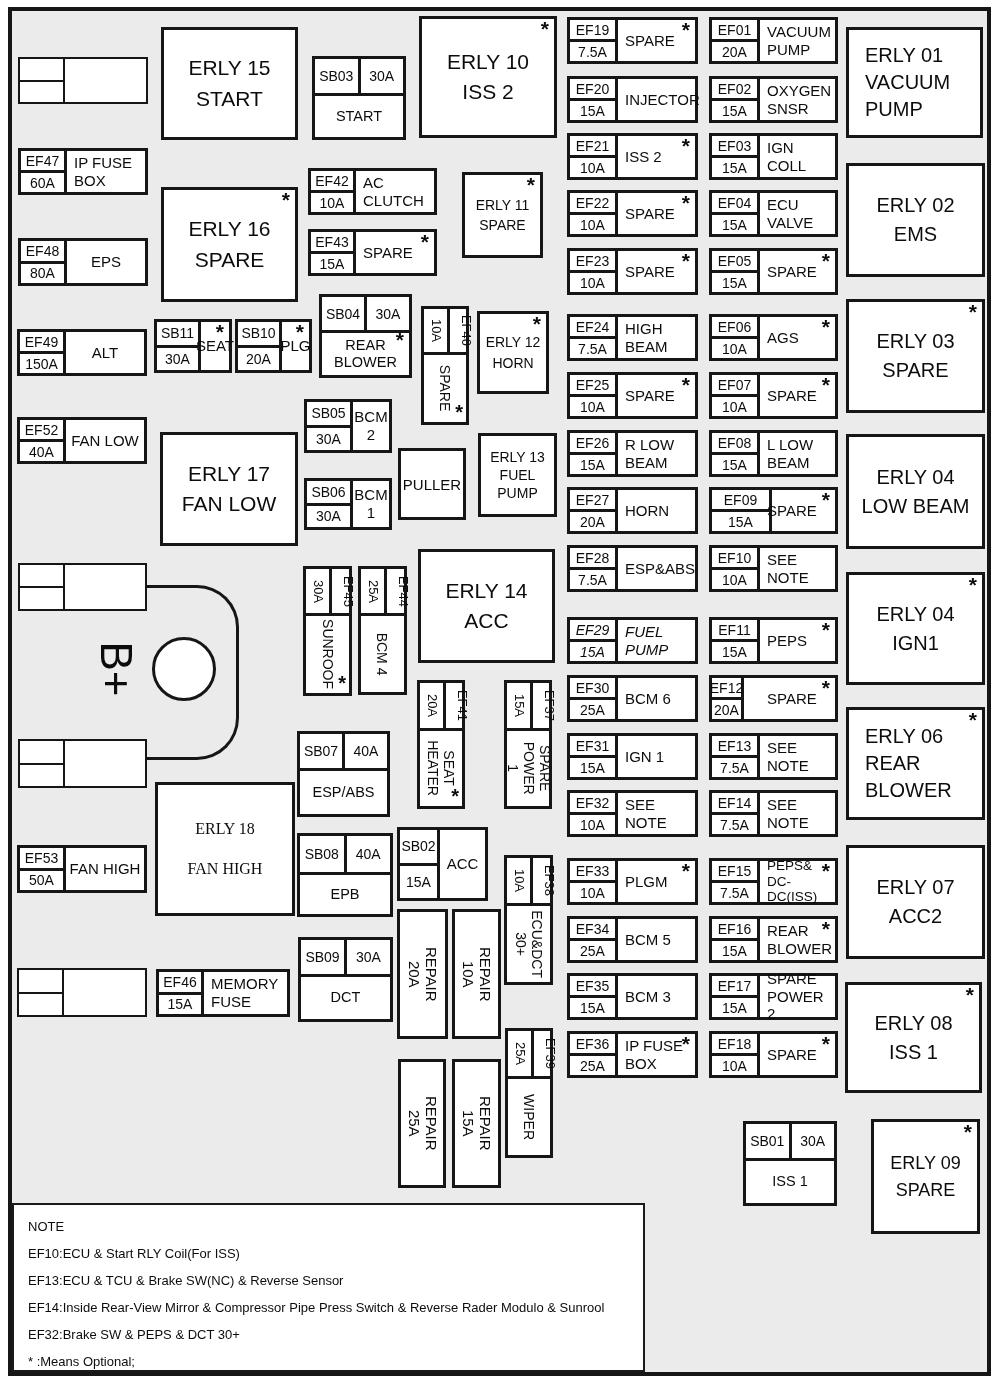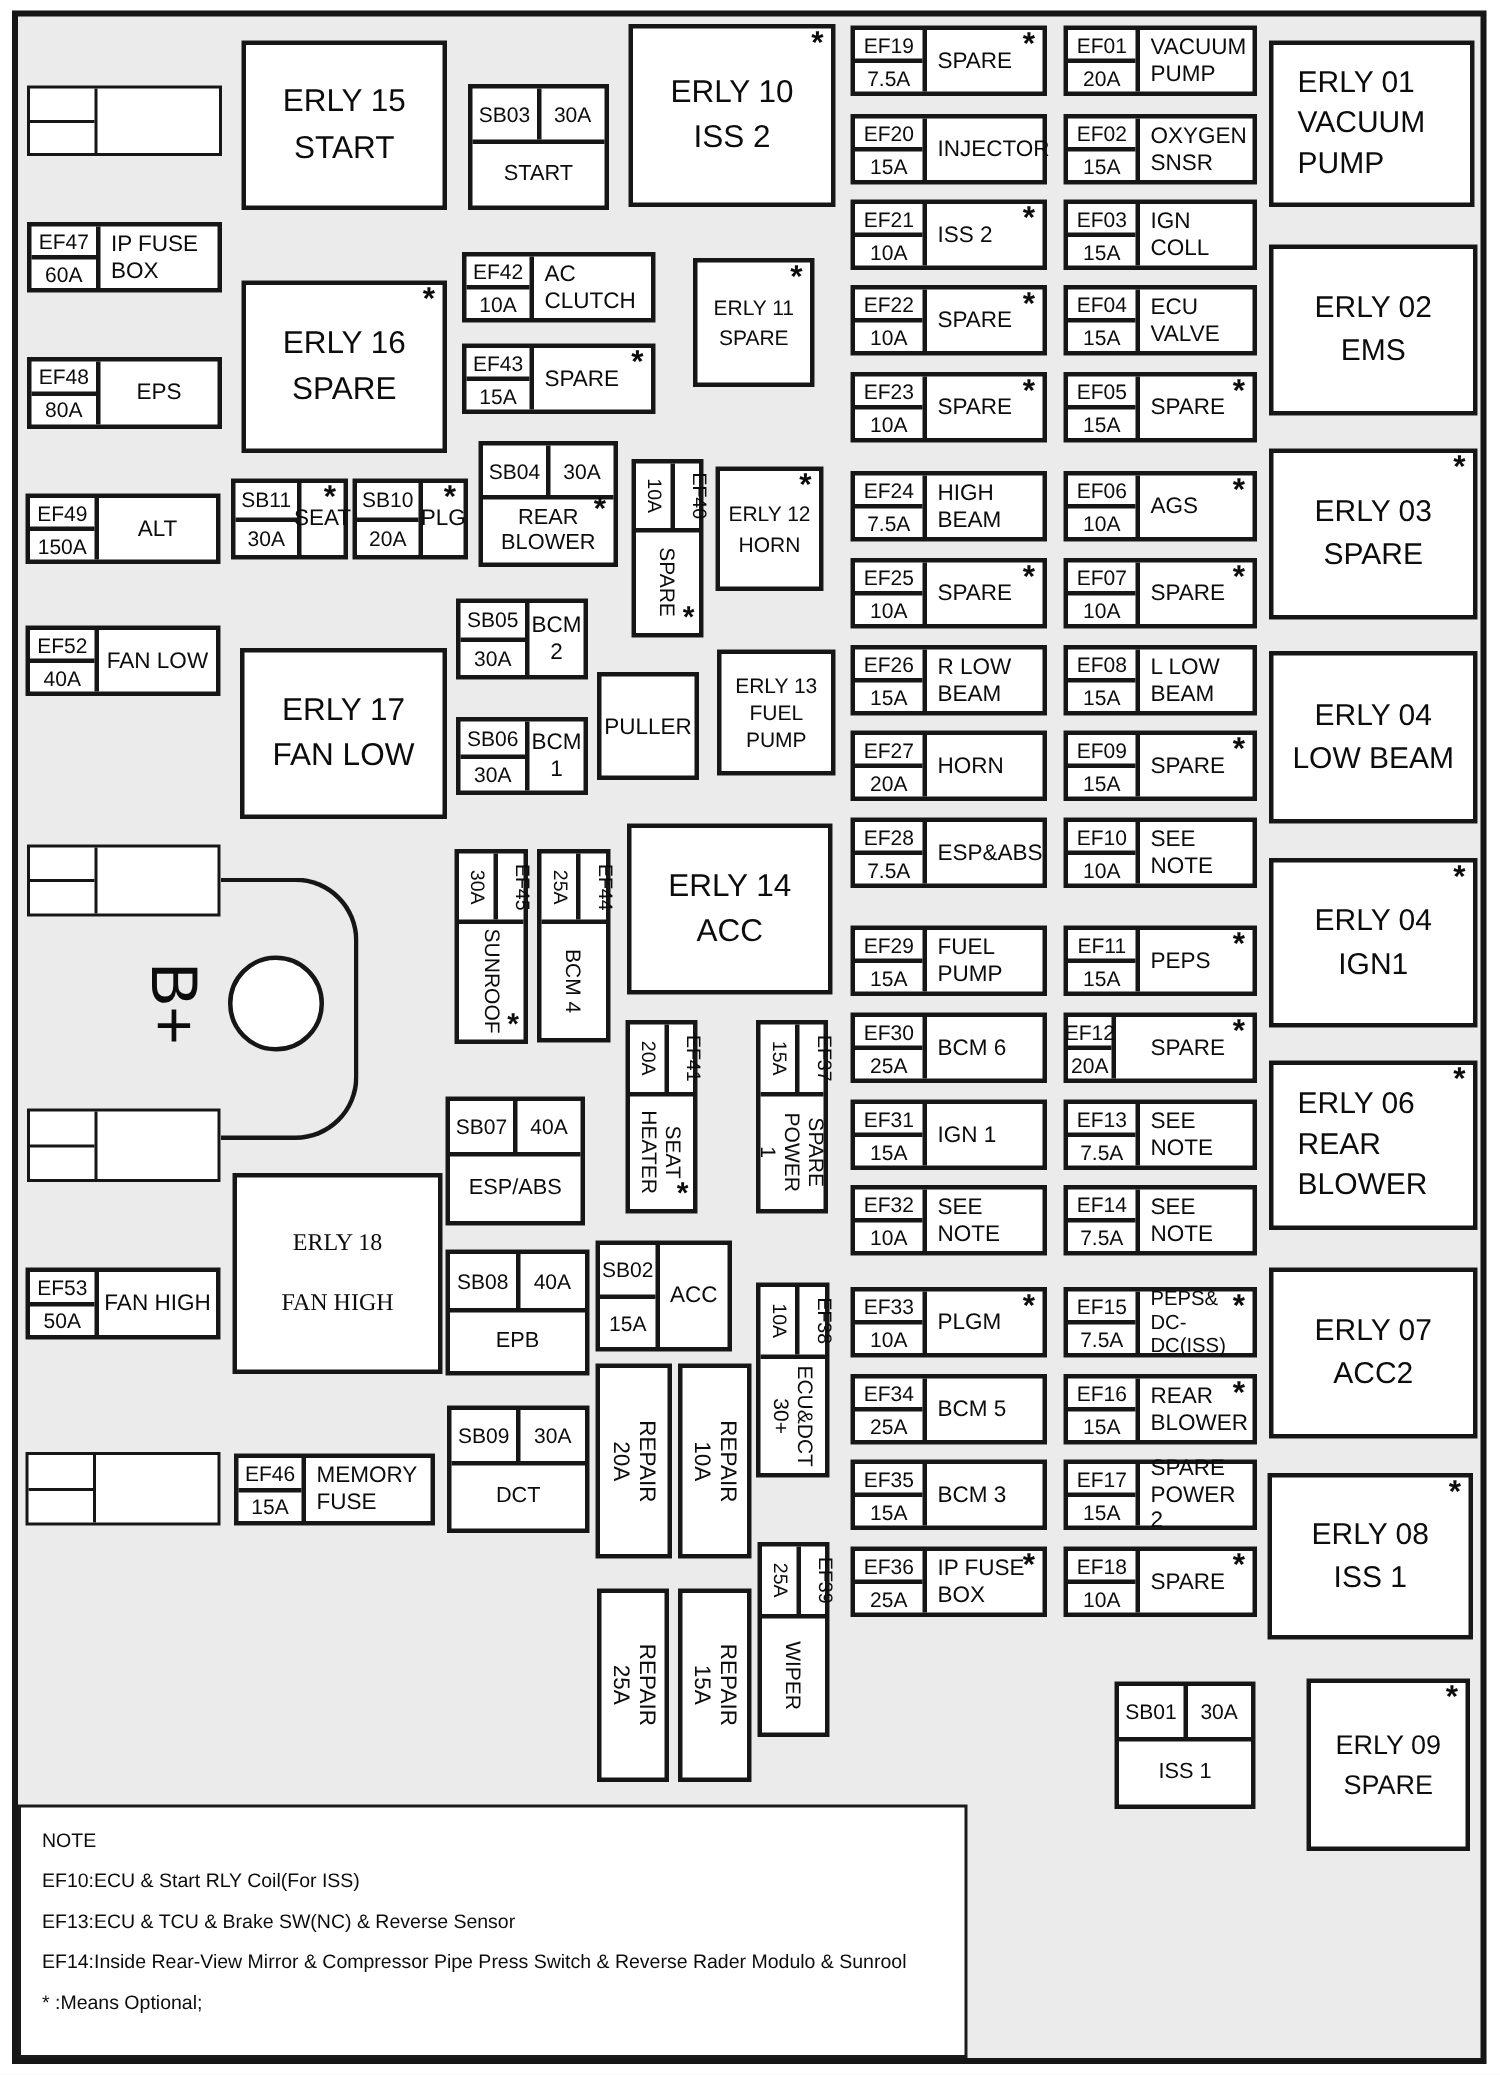--- a/index.html
+++ b/index.html
@@ -55,20 +55,21 @@
 </head>
 <body>
 
 <div id="diagram">
   <div class="board"></div>
   <div class="notebox">
     <div class="noteline">NOTE</div>
     <div class="noteline">EF10:ECU &amp; Start RLY Coil(For ISS)</div>
     <div class="noteline">EF13:ECU &amp; TCU &amp; Brake SW(NC) &amp; Reverse Sensor</div>
     <div class="noteline">EF14:Inside Rear-View Mirror &amp; Compressor Pipe Press Switch &amp; Reverse Rader Modulo &amp; Sunrool</div>
+    <div class="noteline">EF32:Brake SW &amp; PEPS &amp; DCT 30+</div>
     <div class="noteline">* :Means Optional;</div>
   </div>
 <div class="bx cbx" style="left: 18px; top: 57px; width: 130px; height: 47px;">
       <div class="lcol" style="width: 45px;">
         <div class="fcell"></div>
         <div class="fcell"></div>
       </div>
     </div>
     <div class="bx cbx" style="left: 18px; top: 563px; width: 129px; height: 48px;">
       <div class="lcol" style="width: 45px;">
@@ -262,21 +263,21 @@
     </div>
     <div class="bx" style="left: 567px; top: 545px; width: 131px; height: 47px; padding-left: 13px;">
       <div class="lcol" style="width: 48px;">
         <div class="fcell">EF28</div>
         <div class="fcell">7.5A</div>
       </div>
       <div class="flabel" style="left: 48px;">
         <div>ESP&amp;ABS</div>
       </div>
     </div>
-    <div class="bx" style="left: 567px; top: 617px; width: 131px; height: 47px;">
+    <div class="bx" style="left: 567px; top: 617px; width: 131px; height: 47px; font-style: italic;">
       <div class="lcol" style="width: 48px;">
         <div class="fcell">EF29</div>
         <div class="fcell">15A</div>
       </div>
       <div class="flabel" style="left: 48px;">
         <div>FUEL</div>
         <div>PUMP</div>
       </div>
     </div>
     <div class="bx" style="left: 567px; top: 675px; width: 131px; height: 47px;">
@@ -417,21 +418,21 @@
       <div class="lcol" style="width: 48px;">
         <div class="fcell">EF08</div>
         <div class="fcell">15A</div>
       </div>
       <div class="flabel" style="left: 48px;">
         <div>L LOW</div>
         <div>BEAM</div>
       </div>
     </div>
     <div class="bx" style="left: 709px; top: 487px; width: 129px; height: 47px;">
-      <div class="lcol" style="width: 48px;">
+      <div class="lcol" style="width: 60px;">
         <div class="fcell">EF09</div>
         <div class="fcell">15A</div>
       </div>
       <div class="flabel" style="left: 48px;">
         <div>SPARE</div>
       </div>
       <div class="ast">*</div>
     </div>
     <div class="bx" style="left: 709px; top: 545px; width: 129px; height: 47px;">
       <div class="lcol" style="width: 48px;">

